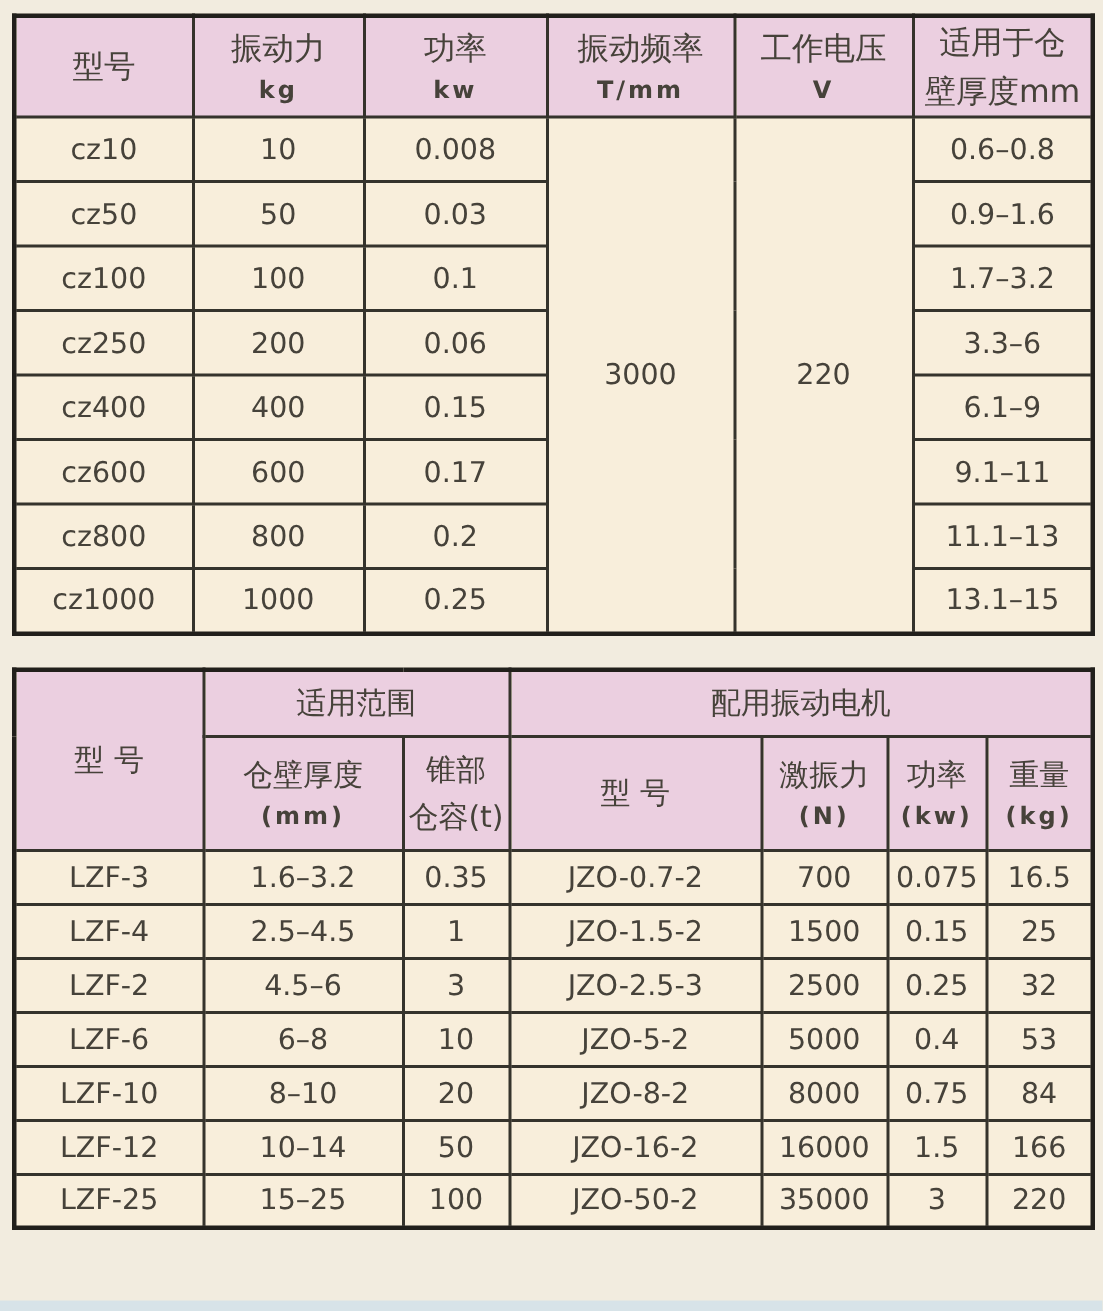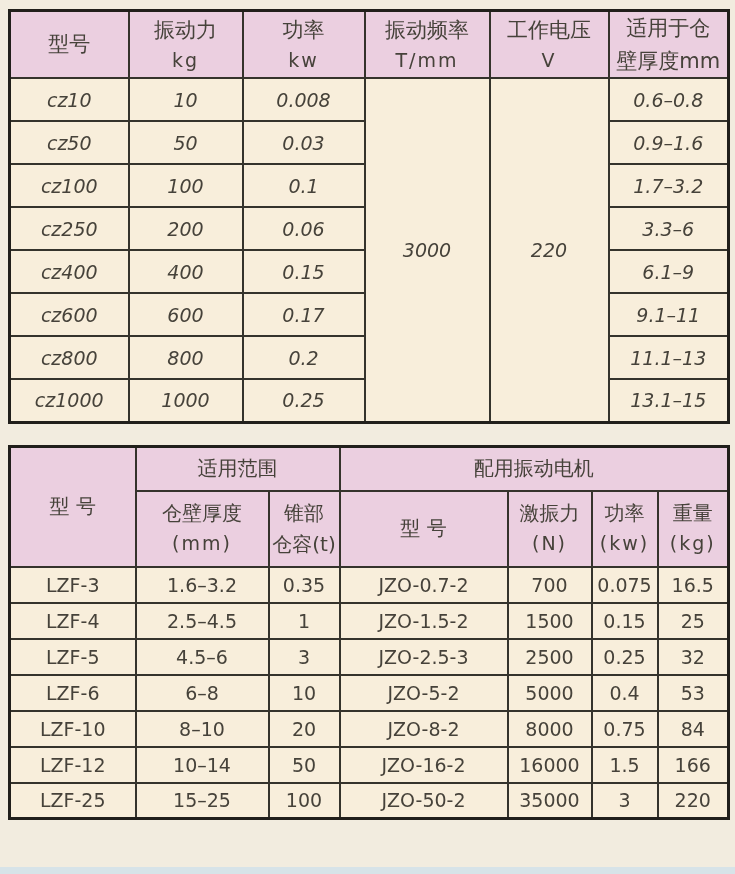--- a/index.html
+++ b/index.html
@@ -27,24 +27,24 @@
   }
   .spec th {
     background: #ebcfe0;
     font-weight: normal;
     font-size: 21px;
   }
   .spec td {
     font-size: 19px;
   }
   .l { display: block; line-height: 1.55; }
-  .latin { font-size: 19px; letter-spacing: 2px; }
+  .latin { font-size: 16px; letter-spacing: 2px; font-weight: bold; }
   #table1 { left: 8px; top: 9px; width: 719px; }
   #table1 tr.hdr  { height: 67px; }
-  #table1 tr.data { height: 43px; font-style: italic; }
+  #table1 tr.data { height: 43px; }
   #table2 { left: 8px; top: 445px; width: 719px; }
   #table2 tr.grp  { height: 44px; }
   #table2 tr.sub  { height: 76px; }
   #table2 tr.data { height: 36px; }
   #table2 th { font-size: 20px; margin-left: 16px; }
   .scan-strip {
     position: absolute;
     left: 0; bottom: 0;
     width: 735px; height: 7px;
     background: #d7e3e8;
@@ -200,21 +200,21 @@
   <tr class="data">
     <td>LZF-4</td>
     <td>2.5–4.5</td>
     <td>1</td>
     <td>JZO-1.5-2</td>
     <td>1500</td>
     <td>0.15</td>
     <td>25</td>
   </tr>
   <tr class="data">
-    <td>LZF-5</td>
+    <td>LZF-2</td>
     <td>4.5–6</td>
     <td>3</td>
     <td>JZO-2.5-3</td>
     <td>2500</td>
     <td>0.25</td>
     <td>32</td>
   </tr>
   <tr class="data">
     <td>LZF-6</td>
     <td>6–8</td>

